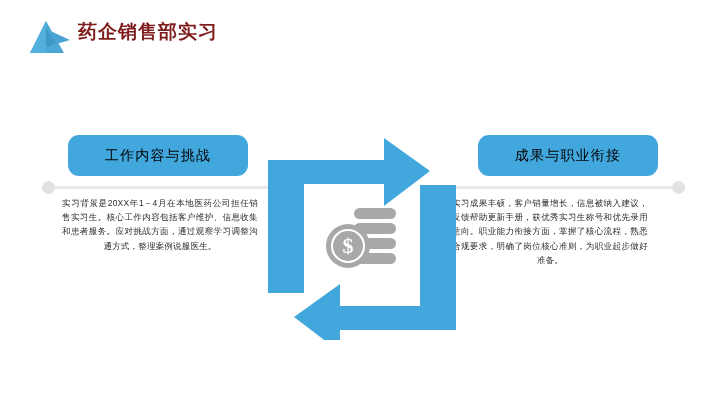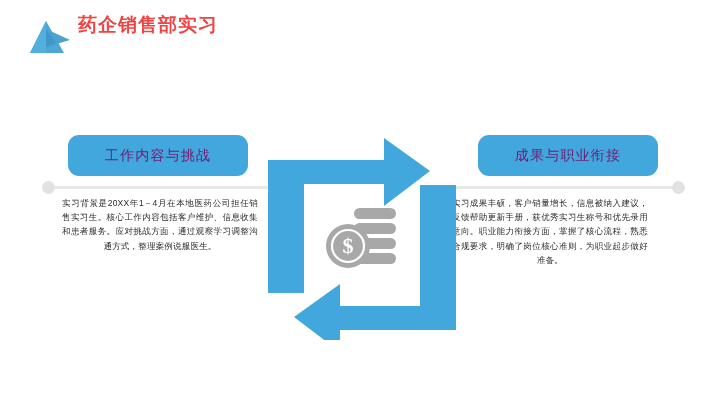--- a/index.html
+++ b/index.html
@@ -33,28 +33,27 @@
   #brand-logo {
     position: absolute;
     left: 30px;
     top: 19px;
     width: 40px;
     height: 38px;
   }
   #header-title {
     position: absolute;
     left: 78px;
-    top: 13px;
+    top: 19px;
     font-size: 19px;
     font-weight: bold;
-    color: #ef4444;
+    color: #7f1d1d;
     letter-spacing: 1px;
     line-height: 26px;
     white-space: nowrap;
-    font-family: Liberation Mono, monospace;
   }
 
   
   .rail {
     position: absolute;
     top: 186px;
     height: 3px;
     background: #e8e8e8;
   }
   #rail-left  { left: 42px;  width: 250px; }
@@ -72,21 +71,21 @@
   #rail-dot-right { left: 672px; }
 
   
   .pill {
     position: absolute;
     top: 135px;
     width: 180px;
     height: 41px;
     border-radius: 11px;
     background: #42a7dd;
-    color: #701a75;
+    color: #000000;
     font-size: 14px;
     letter-spacing: 1.2px;
     display: flex;
     align-items: center;
     justify-content: center;
     box-sizing: border-box;
   }
   #pill-left  { left: 68px; }
   #pill-right { left: 478px; text-align: right; }
 

